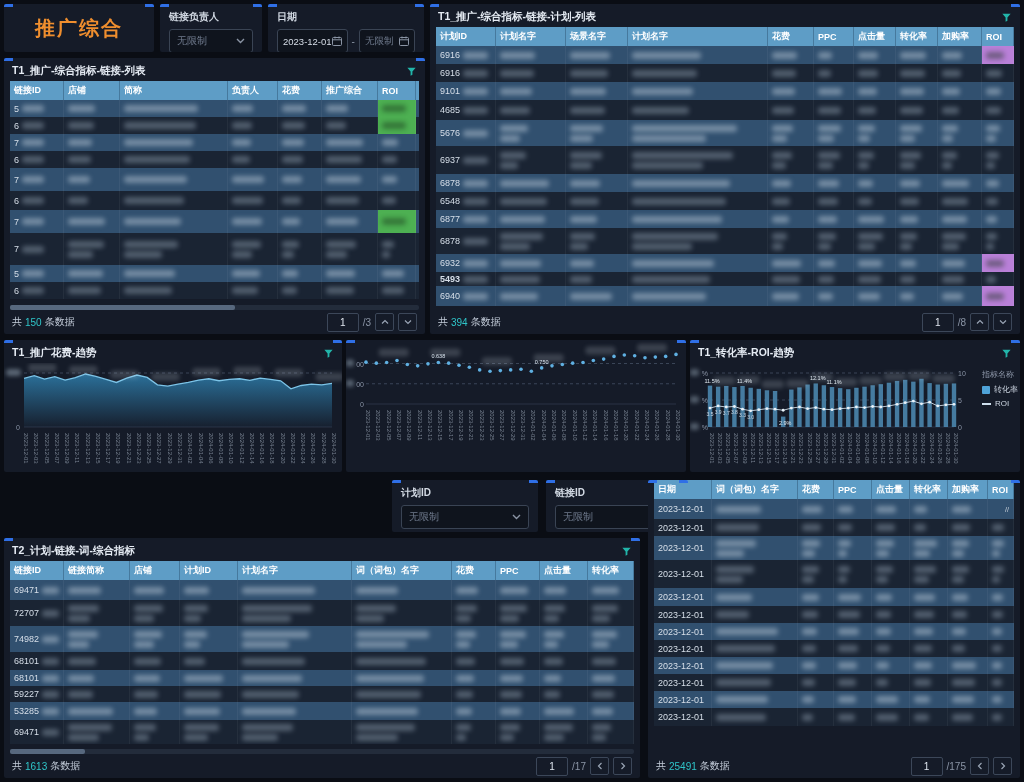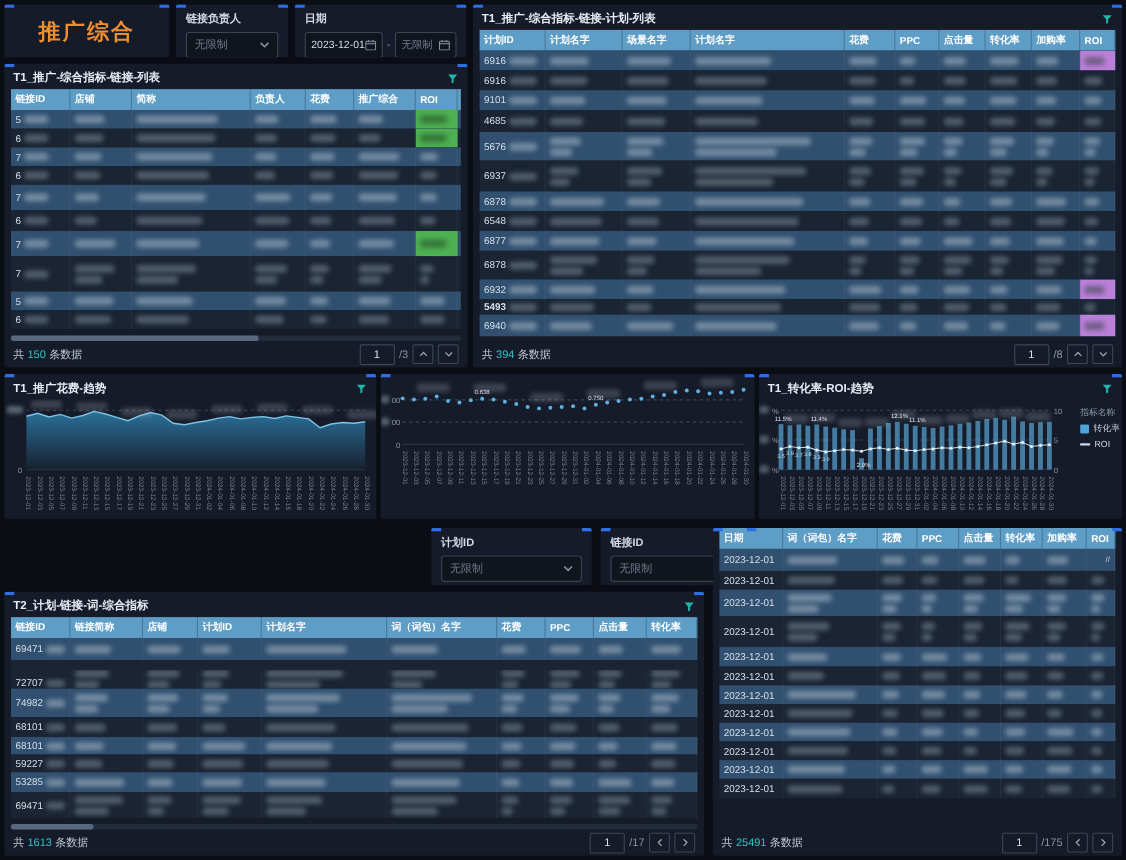--- a/index.html
+++ b/index.html
@@ -2177,21 +2177,21 @@
             <div class="bwrap">
               <div class="blob" style="width: 22.04px;"></div>
             </div>
           </div>
           <div class="cell" style="width: 46px;">
             <div class="bwrap">
               <div class="blob" style="width: 27px;"></div>
             </div>
           </div>
         </div>
-        <div class="trow dark" style="height: 26px; align-items: flex-end;">
+        <div class="trow dark" style="height: 26px;">
           <div class="cell" style="width: 54px;">
             <span class="idtext">72707</span>
             <div class="blob" style="width: 21.6px;"></div>
           </div>
           <div class="cell" style="width: 66px;">
             <div class="bwrap">
               <div class="blob" style="width: 31.36px;"></div>
               <div class="blob" style="width: 21.952px;"></div>
             </div>
           </div>

